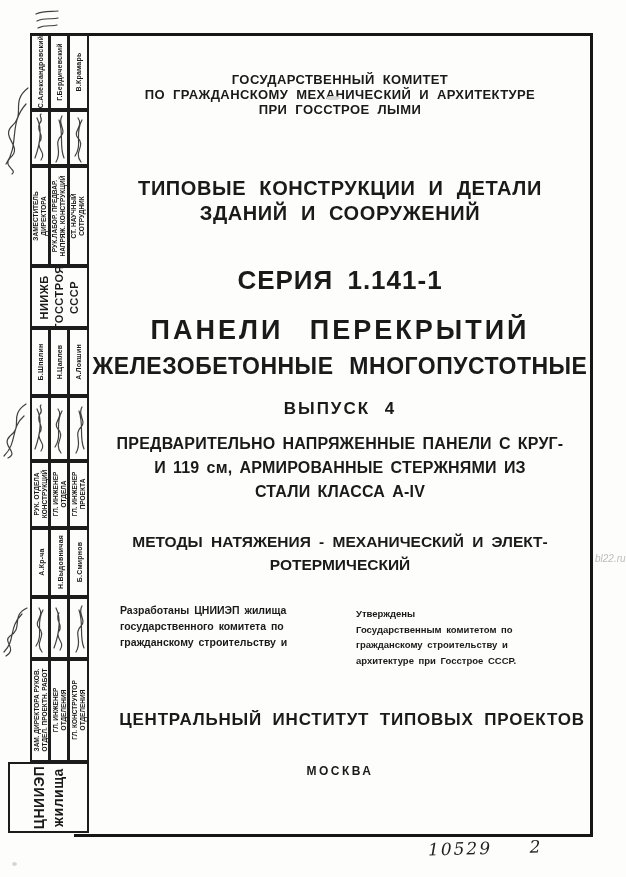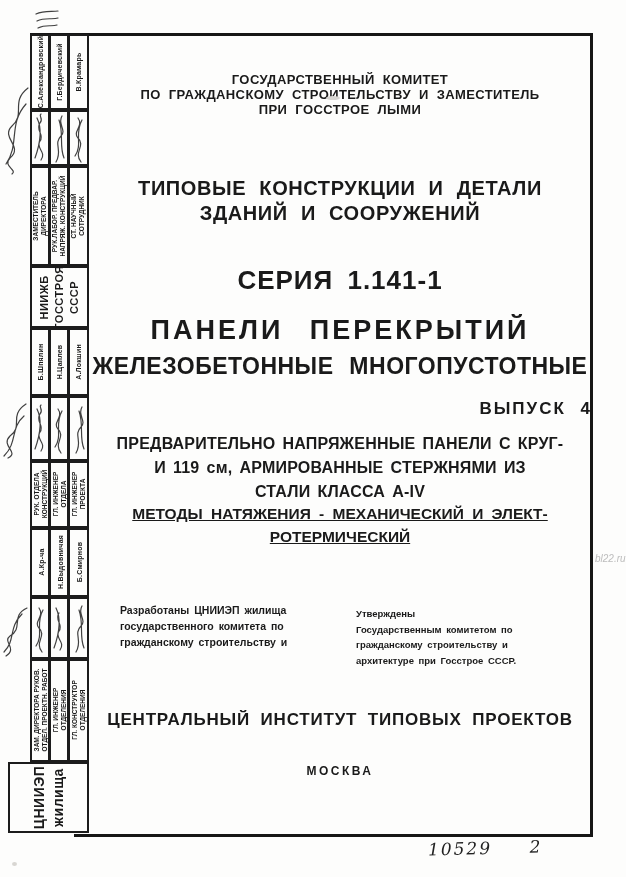--- a/index.html
+++ b/index.html
@@ -11,27 +11,27 @@
   }
   
   .fline{position:absolute;background:#161616;}
   
   .c{position:absolute;left:88px;width:504px;text-align:center;font-weight:bold;}
   .committee{top:72px;font-size:13px;line-height:15px;word-spacing:4px;letter-spacing:.4px;}
   .typelines{top:176px;font-size:20px;line-height:25px;word-spacing:7px;letter-spacing:.6px;}
   .series{top:265px;font-size:26px;letter-spacing:1px;word-spacing:6px;}
   .title1{top:315px;font-size:27px;letter-spacing:3px;word-spacing:16px;}
   .title2{top:353px;font-size:23px;letter-spacing:.5px;word-spacing:9px;}
-  .issue{top:399px;font-size:17px;letter-spacing:2px;word-spacing:8px;text-align:right;}
+  .issue{top:399px;font-size:17px;letter-spacing:2px;word-spacing:8px;}
   .subtitle{top:432px;font-size:16px;line-height:24px;letter-spacing:.2px;word-spacing:2.5px;}
-  .methods{top:502px;font-size:15.5px;line-height:23px;word-spacing:4px;text-decoration:underline;}
+  .methods{top:530px;font-size:15.5px;line-height:23px;word-spacing:4px;}
   .block{position:absolute;font-weight:bold;text-align:left;}
   .developed{left:120px;top:602px;width:245px;font-size:10.5px;line-height:16px;word-spacing:2px;}
   .approved{left:356px;top:606px;width:232px;font-size:9.5px;line-height:15.5px;word-spacing:2px;}
-  .institute{top:710px;font-size:17px;letter-spacing:.8px;word-spacing:5px;}
+  .institute{top:710px;font-size:17px;letter-spacing:.8px;word-spacing:5px;padding-left:12px;}
   .city{top:764px;font-size:12px;letter-spacing:2.5px;}
   .bl{display:block;}
   
   .cell{position:absolute;border:2px solid #1c1c1c;box-sizing:border-box;background:transparent;}
   .rot{position:absolute;transform:rotate(-90deg);display:flex;flex-direction:column;align-items:center;justify-content:center;white-space:nowrap;font-weight:bold;text-align:center;}
   .nm{font-size:7px;letter-spacing:.2px;}
   .role{font-size:6.5px;line-height:8px;}
   .role span{display:block;}
   .org{letter-spacing:.5px;}
   .org span{display:block;}
@@ -47,21 +47,21 @@
 </style>
 </head>
 <body>
 
 <div class="fline" style="left:30px;top:33px;width:562px;height:3px"></div>
 <div class="fline" style="left:590px;top:33px;width:3px;height:804px"></div>
 <div class="fline" style="left:74px;top:834px;width:519px;height:3px"></div>
 
 <div class="c committee">
   <span class="bl">ГОСУДАРСТВЕННЫЙ КОМИТЕТ</span>
-  <span class="bl">ПО ГРАЖДАНСКОМУ СТРОИТЕЛЬСТВУ И ЗАМЕСТИТЕЛЬ</span>
+  <span class="bl">ПО ГРАЖДАНСКОМУ МЕХАНИЧЕСКИЙ И АРХИТЕКТУРЕ</span>
   <span class="bl">ПРИ ГОССТРОЕ ЛЫМИ</span>
 </div>
 
 <div class="c typelines">
   <span class="bl">ТИПОВЫЕ КОНСТРУКЦИИ И ДЕТАЛИ</span>
   <span class="bl">ЗДАНИЙ И СООРУЖЕНИЙ</span>
 </div>
 
 <div class="c series">СЕРИЯ 1.141-1</div>
 

